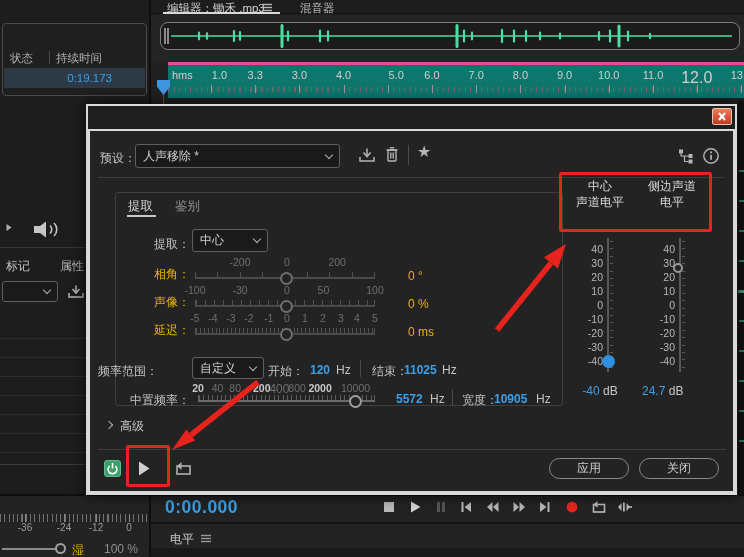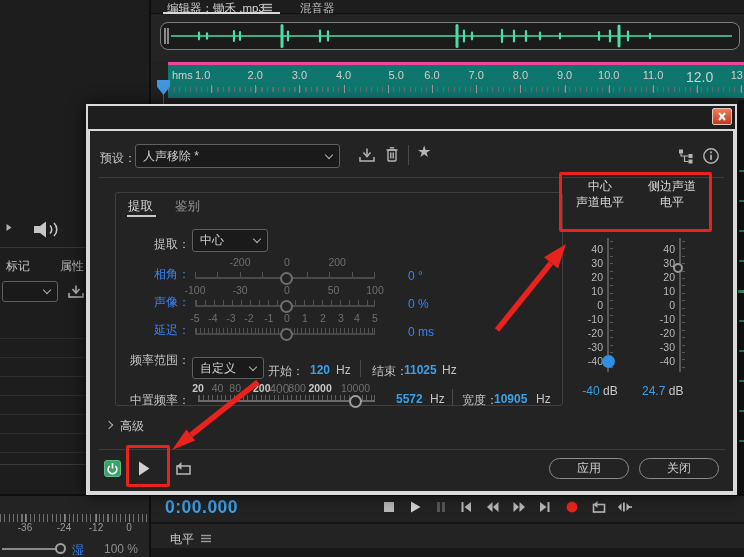--- a/index.html
+++ b/index.html
@@ -1,21 +1,21 @@
 <!DOCTYPE html>
 <html><head>
 <meta charset="utf-8">
 <style>
   *{margin:0;padding:0;box-sizing:border-box}
   html,body{background:#0e0e0e}
   #stage{position:relative;width:744px;height:557px;background:#1c1c1c;overflow:hidden;
          font-family:"Liberation Sans",sans-serif;color:#c8c8c8;font-size:12px}
   .abs{position:absolute}
   .blue{color:#3ba0e8}
-  .dim{color:#3b82f6}
+  .dim{color:#eab308}
   .vdiv{width:1px;background:#4a4a4a}
   .dd{background:#1a1a1a;border:1px solid #5f5f5f;border-radius:3px;color:#cfcfcf;
       display:flex;align-items:center;padding:0 7px;font-size:12px}
   .chev{width:6px;height:6px;border-right:1.6px solid #b0b0b0;border-bottom:1.6px solid #b0b0b0;
         transform:rotate(45deg);margin-left:auto;margin-top:-3px;flex:none}
   .chev-r{width:6px;height:6px;border-right:1.6px solid #b0b0b0;border-bottom:1.6px solid #b0b0b0;
         transform:rotate(-45deg)}
   .pill{border:1.5px solid #8b8b8b;border-radius:11px;color:#cfcfcf;text-align:center;
         font-size:12px;line-height:19px;background:transparent;cursor:default}
   .htrack{position:absolute;height:2px;background:#4a4a4a}
@@ -75,58 +75,66 @@
             <line x1="457" x2="457" y1="3.0999999999999996" y2="22.9" stroke="#49dfa2" stroke-width="3" stroke-linecap="round"></line>
             <line x1="466" x2="466" y1="8.6" y2="17.4" stroke="#49dfa2" stroke-width="2.2" stroke-linecap="round"></line>
             <line x1="488" x2="488" y1="10.8" y2="15.2" stroke="#49dfa2" stroke-width="2.2" stroke-linecap="round"></line>
           </svg>
       </div>
     </div>
 
     <div id="ruler" class="abs" style="left:18px;top:62px;width:584px;height:36px;background:#0f766e;border-top:3px solid #ec4899">
       <div class="abs" style="left:0;right:0;top:22px;height:5px;background:repeating-linear-gradient(90deg,#6a6a6a 0 1px,transparent 1px 5.5px)"></div>
     <div style="position: absolute; left: 4px; top: 4px; font-size: 11px; color: rgb(207, 207, 207);">hms</div>
-        <div style="position: absolute; left: 27px; top: 4px; width: 32px; text-align: left; font-size: 11px; color: rgb(207, 207, 207);">1.0</div>
+        <div style="position: absolute; left: 27px; top: 4px; width: 32px; text-align: right; font-size: 11px; color: rgb(207, 207, 207);">1.0</div>
         <div style="position: absolute; left: 43px; top: 20px; width: 1px; height: 8px; background: rgb(153, 153, 153);"></div>
-        <div style="position: absolute; left: 71.2px; top: 4px; width: 32px; text-align: center; font-size: 11px; color: rgb(207, 207, 207);">2.0</div>
+        <div style="position: absolute; left: 71.2px; top: 4px; width: 32px; text-align: center; font-size: 11px; color: rgb(207, 207, 207);">3.3</div>
         <div style="position: absolute; left: 87.2px; top: 20px; width: 1px; height: 8px; background: rgb(153, 153, 153);"></div>
         <div style="position: absolute; left: 115.4px; top: 4px; width: 32px; text-align: center; font-size: 11px; color: rgb(207, 207, 207);">3.0</div>
         <div style="position: absolute; left: 131.4px; top: 20px; width: 1px; height: 8px; background: rgb(153, 153, 153);"></div>
         <div style="position: absolute; left: 159.6px; top: 4px; width: 32px; text-align: center; font-size: 11px; color: rgb(207, 207, 207);">4.0</div>
         <div style="position: absolute; left: 175.6px; top: 20px; width: 1px; height: 8px; background: rgb(153, 153, 153);"></div>
         <div style="position: absolute; left: 203.8px; top: 4px; width: 32px; text-align: right; font-size: 11px; color: rgb(207, 207, 207);">5.0</div>
         <div style="position: absolute; left: 219.8px; top: 20px; width: 1px; height: 8px; background: rgb(153, 153, 153);"></div>
         <div style="position: absolute; left: 248px; top: 4px; width: 32px; text-align: center; font-size: 11px; color: rgb(207, 207, 207);">6.0</div>
         <div style="position: absolute; left: 264px; top: 20px; width: 1px; height: 8px; background: rgb(153, 153, 153);"></div>
         <div style="position: absolute; left: 292.2px; top: 4px; width: 32px; text-align: center; font-size: 11px; color: rgb(207, 207, 207);">7.0</div>
         <div style="position: absolute; left: 308.2px; top: 20px; width: 1px; height: 8px; background: rgb(153, 153, 153);"></div>
         <div style="position: absolute; left: 336.4px; top: 4px; width: 32px; text-align: center; font-size: 11px; color: rgb(207, 207, 207);">8.0</div>
         <div style="position: absolute; left: 352.4px; top: 20px; width: 1px; height: 8px; background: rgb(153, 153, 153);"></div>
         <div style="position: absolute; left: 380.6px; top: 4px; width: 32px; text-align: center; font-size: 11px; color: rgb(207, 207, 207);">9.0</div>
         <div style="position: absolute; left: 396.6px; top: 20px; width: 1px; height: 8px; background: rgb(153, 153, 153);"></div>
         <div style="position: absolute; left: 424.8px; top: 4px; width: 32px; text-align: center; font-size: 11px; color: rgb(207, 207, 207);">10.0</div>
         <div style="position: absolute; left: 440.8px; top: 20px; width: 1px; height: 8px; background: rgb(153, 153, 153);"></div>
         <div style="position: absolute; left: 469px; top: 4px; width: 32px; text-align: center; font-size: 11px; color: rgb(207, 207, 207);">11.0</div>
         <div style="position: absolute; left: 485px; top: 20px; width: 1px; height: 8px; background: rgb(153, 153, 153);"></div>
-        <div style="position: absolute; left: 513.2px; top: 4px; width: 32px; text-align: right; font-size: 14px; color: rgb(207, 207, 207);">12.0</div>
+        <div style="position: absolute; left: 513.2px; top: 4px; width: 32px; text-align: left; font-size: 16px; color: rgb(207, 207, 207);">12.0</div>
         <div style="position: absolute; left: 529.2px; top: 20px; width: 1px; height: 8px; background: rgb(153, 153, 153);"></div>
         <div style="position: absolute; left: 557.4px; top: 4px; width: 32px; text-align: center; font-size: 11px; color: rgb(207, 207, 207);">13.0</div>
         <div style="position: absolute; left: 573.4px; top: 20px; width: 1px; height: 8px; background: rgb(153, 153, 153);"></div>
       </div>
 
     <div class="abs" style="left:7px;top:80px;width:13px;height:15px;background:#3f97e0;clip-path:polygon(0 0,100% 0,100% 45%,50% 100%,0 45%);z-index:3"></div>
     <div class="abs" style="left:13px;top:94px;width:1px;height:10px;background:#c03028"></div>
   </div>
 
   <div class="abs" style="left:738px;top:100px;width:6px;height:395px;background:#131313">
     <div class="abs" style="left:1px;top:70px;width:5px;height:280px;background:repeating-linear-gradient(180deg,#2f7f5f 0 2px,transparent 2px 30px)"></div>
     <div class="abs" style="left:0;top:190px;width:6px;height:3px;background:#3f9f78"></div>
   </div>
 
   <div class="abs" style="left:0;top:0;width:149px;height:495px;background:#1d1d1d">
+    <div class="abs" style="left:2px;top:23px;width:145px;height:73px;border:1px solid #4b4b4b;border-radius:4px;background:#1f1f1f">
+      <span class="abs" style="left:7px;top:27px;font-size:11.5px;color:#b0b0b0">状态</span>
+      <div class="abs vdiv" style="left:46px;top:27px;height:13px"></div>
+      <span class="abs" style="left:53px;top:27px;font-size:11.5px;color:#b0b0b0">持续时间</span>
+      <div class="abs" style="left:1px;top:44px;width:141px;height:20px;background:#2d3a46">
+        <span class="abs blue" style="right:33px;top:4px;font-size:11.5px">0:19.173</span>
+      </div>
+    </div>
 
     <span class="abs icon" style="left:6px;top:224px">
       <svg width="6" height="7">
           <path d="M0.5 0 L5.5 3.5 L0.5 7 Z" fill="#b0b0b0"></path>
         </svg>
     </span>
     <span class="abs icon" style="left:32px;top:220px">
       <svg width="46" height="19">
         <path d="M2 6 H8 L14 1.5 V17.5 L8 13 H2 Z" fill="#c5c5c5"></path>
         <path d="M18 5.5 A5.5 5.5 0 0 1 18 13.5" stroke="#c5c5c5" stroke-width="1.6" fill="none"></path>
@@ -348,21 +356,21 @@
         <div class="tickstrip" style="left:105px;top:141px;width:180px;background:repeating-linear-gradient(90deg,#525252 0 1px,transparent 1px 22.4px)"></div>
         <div class="htrack" style="left:105px;top:146px;width:180px"></div>
         <div class="hring" id="phase-handle" style="top: 140.5px; left: 190.3px;"></div>
         <span class="abs dim" style="left:318px;top:138px">0 °</span>
 
         <span class="abs dim" style="left:8px;top:163px;width:92px;text-align:right">声像：</span>
         <div id="pan-ticks" class="abs" style="left:105px;top:153px;width:180px;height:11px">
             <div style="position: absolute; left: calc(0% - 16px); top: 0px; width: 32px; text-align: center; font-size: 10.5px; color: rgb(111, 111, 111);">-100</div>
             <div style="position: absolute; left: calc(25% - 16px); top: 0px; width: 32px; text-align: center; font-size: 10.5px; color: rgb(111, 111, 111);">-30</div>
             <div style="position: absolute; left: calc(51% - 16px); top: 0px; width: 32px; text-align: center; font-size: 10.5px; color: rgb(111, 111, 111);">0</div>
-            <div style="position: absolute; left: calc(77% - 16px); top: 0px; width: 32px; text-align: center; font-size: 10.5px; color: rgb(111, 111, 111);">50</div>
+            <div style="position: absolute; left: calc(77% - 16px); top: 0px; width: 32px; text-align: left; font-size: 10.5px; color: rgb(111, 111, 111);">50</div>
             <div style="position: absolute; left: calc(100% - 16px); top: 0px; width: 32px; text-align: center; font-size: 10.5px; color: rgb(111, 111, 111);">100</div>
           </div>
         <div class="tickstrip" style="left:105px;top:169px;width:180px;border-left:1px solid #525252;border-right:1px solid #525252;background:repeating-linear-gradient(90deg,#525252 0 1px,transparent 1px 9px)"></div>
         <div class="htrack" style="left:105px;top:174px;width:180px"></div>
         <div class="hring" id="pan-handle" style="top: 168.5px; left: 190.3px;"></div>
         <span class="abs dim" style="left:318px;top:166px">0 %</span>
 
         <span class="abs dim" style="left:8px;top:191px;width:92px;text-align:right">延迟：</span>
         <div id="delay-ticks" class="abs" style="left:105px;top:181px;width:180px;height:11px">
             <div style="position: absolute; left: calc(0% - 16px); top: 0px; width: 32px; text-align: center; font-size: 10.5px; color: rgb(111, 111, 111);">-5</div>
@@ -375,21 +383,21 @@
             <div style="position: absolute; left: calc(71% - 16px); top: 0px; width: 32px; text-align: center; font-size: 10.5px; color: rgb(111, 111, 111);">2</div>
             <div style="position: absolute; left: calc(81% - 16px); top: 0px; width: 32px; text-align: center; font-size: 10.5px; color: rgb(111, 111, 111);">3</div>
             <div style="position: absolute; left: calc(90% - 16px); top: 0px; width: 32px; text-align: center; font-size: 10.5px; color: rgb(111, 111, 111);">4</div>
             <div style="position: absolute; left: calc(100% - 16px); top: 0px; width: 32px; text-align: center; font-size: 10.5px; color: rgb(111, 111, 111);">5</div>
           </div>
         <div class="tickstrip" style="left:105px;top:197px;width:180px;border-left:1px solid #525252;border-right:1px solid #525252;background:repeating-linear-gradient(90deg,#525252 0 1px,transparent 1px 3.9px)"></div>
         <div class="htrack" style="left:105px;top:202px;width:180px"></div>
         <div class="hring" id="delay-handle" style="top: 196.5px; left: 190.3px;"></div>
         <span class="abs dim" style="left:318px;top:194px">0 ms</span>
 
-        <span class="abs grouplbl" style="left:8px;top:221px;width:92px;text-align:right">频率范围：</span>
+        <span class="abs grouplbl" style="left:8px;top:232px;width:92px;">频率范围：</span>
         <div class="abs dd" style="left:102px;top:226px;width:72px;height:22px">
           <span>自定义</span>
           <span class="chev"></span>
         </div>
         <span class="abs grouplbl" style="left:178px;top:232px">开始：</span>
         <span class="abs blue" style="left:220px;top:232px;font-weight:bold">120</span>
         <span class="abs grouplbl" style="left:246px;top:232px">Hz</span>
         <div class="abs vdiv" style="left:270px;top:229px;height:17px"></div>
         <span class="abs grouplbl" style="left:282px;top:232px">结束：</span>
         <span class="abs blue" style="left:314px;top:232px;font-weight:bold">11025</span>

